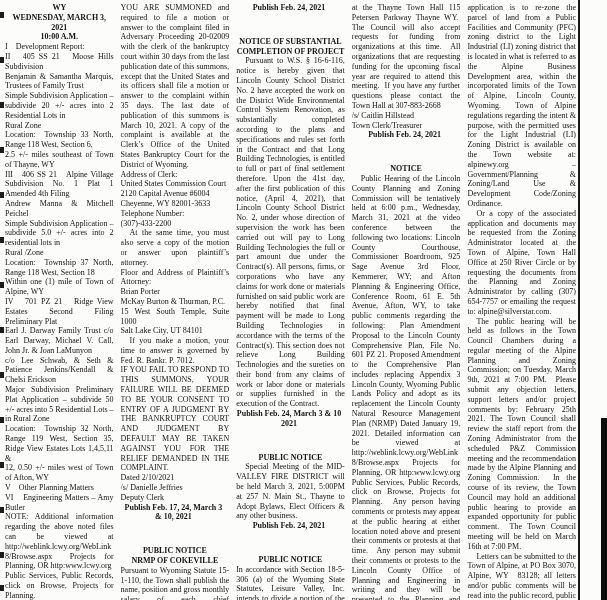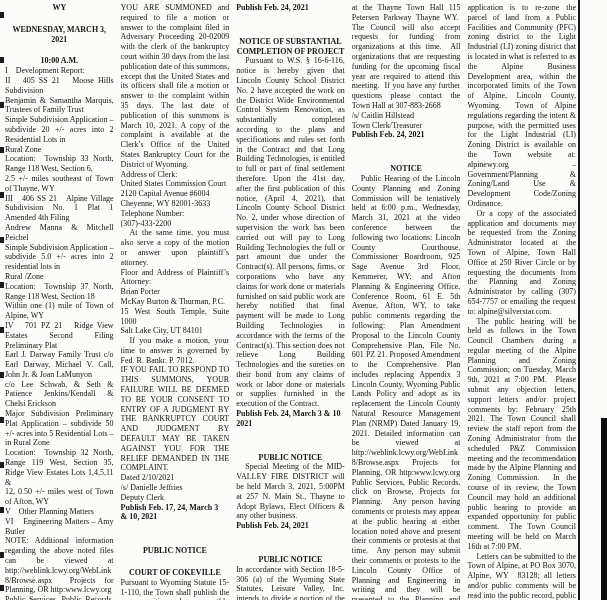--- a/index.html
+++ b/index.html
@@ -15,23 +15,23 @@
     display: flex; gap: 7px; overflow: hidden;
   }
   .col {
     flex: 1 1 0; min-width: 0; overflow: hidden;
     font-size: 8px; line-height: 9.8px;
     overflow-wrap: break-word; word-break: break-word;
   }
   .b.p, .b.pi { text-align: justify; }
   .b.pi { text-indent: 9px; }
   .b.h { font-weight: bold; text-align: center; margin-top: 24px; }
-  .b.h + .b.h { margin-top: 12px; }
+  .b.h + .b.h { margin-top: 0; }
   .col > .b:first-child { margin-top: 0; }
-  .b.pub { font-weight: bold; text-align: left; padding-right: 3px; }
+  .b.pub { font-weight: bold; text-align: center; padding-right: 3px; }
   #right-rule { position: absolute; left: 578px; top: 0; width: 2px; height: 600px; background: #161616; }
   #edge-bar  { position: absolute; left: 601px; top: 418px; width: 6px; height: 182px; background: #0c0c0c; }
   .tick { position: absolute; left: 0; width: 4px; height: 6px; background: #1c1c1c; }
 </style>
 </head>
 <body>
 
 <div id="page">
   <div id="left-ticks">
       <div class="tick" style="top: 12px;"></div>
@@ -92,21 +92,21 @@
         <div class="b p">McKay Burton &amp; Thurman, P.C.</div>
         <div class="b p">15 West South Temple, Suite 1000</div>
         <div class="b p">Salt Lake City, UT 84101</div>
         <div class="b pi">If you make a motion, your time to answer is governed by Fed. R. Bankr. P. 7012.</div>
         <div class="b p">IF YOU FAIL TO RESPOND TO THIS SUMMONS, YOUR FAILURE WILL BE DEEMED TO BE YOUR CONSENT TO ENTRY OF A JUDGMENT BY THE BANKRUPTCY COURT AND JUDGMENT BY DEFAULT MAY BE TAKEN AGAINST YOU FOR THE RELIEF DEMANDED IN THE COMPLAINT.</div>
         <div class="b p">Dated 2/10/2021</div>
         <div class="b p">/s/ Danielle Jeffries</div>
         <div class="b p">Deputy Clerk</div>
         <div class="b pub">Publish Feb. 17, 24, March 3 &amp; 10, 2021</div>
         <div class="b h">PUBLIC NOTICE</div>
-        <div class="b h">COURT OF COKEVILLE</div>
+        <div class="b h">NRMP OF COKEVILLE</div>
         <div class="b p">Pursuant to Wyoming Statute 15-1-110, the Town shall publish the name, position and gross monthly salary of each chief administrative official, assistant administrative official and department heads, including elected officials.</div>
       </div>
       <div class="col">
         <div class="b pub">Publish Feb. 24, 2021</div>
         <div class="b h">NOTICE OF SUBSTANTIAL COMPLETION OF PROJECT</div>
         <div class="b pi">Pursuant to W.S. § 16-6-116, notice is hereby given that Lincoln County School District No. 2 have accepted the work on the District Wide Environmental Control System Renovation, as substantially completed according to the plans and specifications and rules set forth in the Contract and that Long Building Technologies, is entitled to full or part of final settlement therefore. Upon the 41st day, after the first publication of this notice, (April 4, 2021), that Lincoln County School District No. 2, under whose direction of supervision the work has been carried out will pay to Long Building Technologies the full or part amount due under the Contract(s). All persons, firms, or corporations who have any claims for work done or materials furnished on said public work are hereby notified that final payment will be made to Long Building Technologies in accordance with the terms of the Contract(s). This section does not relieve Long Building Technologies and the sureties on their bond from any claims of work or labor done or materials or supplies furnished in the execution of the Contract.</div>
         <div class="b pub">Publish Feb. 24, March 3 &amp; 10 2021</div>
         <div class="b h">PUBLIC NOTICE</div>
         <div class="b pi">Special Meeting of the MID-VALLEY FIRE DISTRICT will be held March 3, 2021, 5:00PM at 257 N. Main St., Thayne to Adopt Bylaws, Elect Officers &amp; any other business.</div>
         <div class="b pub">Publish Feb. 24, 2021</div>

